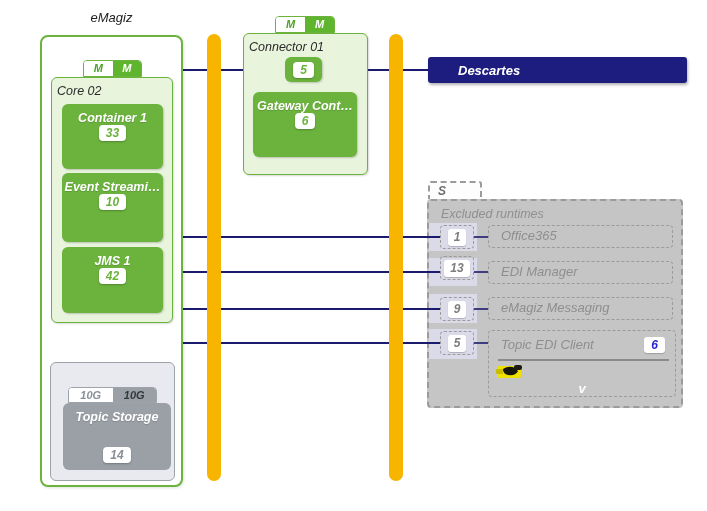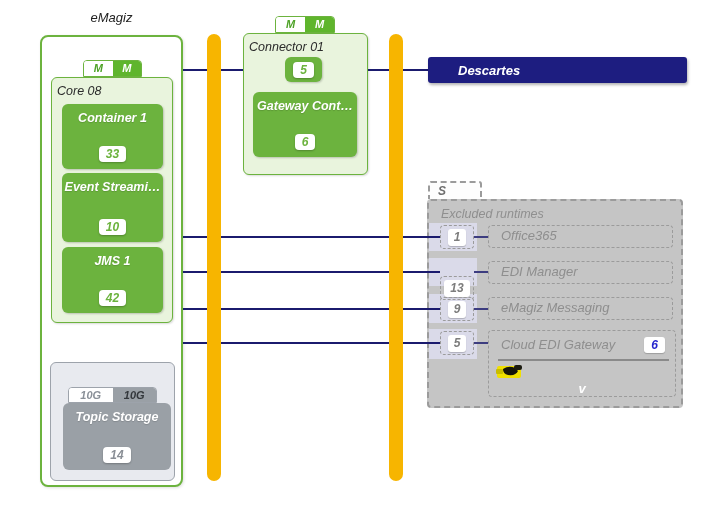--- a/index.html
+++ b/index.html
@@ -12,21 +12,21 @@
   .busbar{width:14px;background:#f7b500;border-radius:7px;z-index:5;}
 
   
   .cloud-box{background:#fff;border:2px solid #6cb33e;border-radius:8px;z-index:2;
     box-shadow:1px 1px 3px rgba(0,0,0,.12);}
   .group-label{font-size:13px;color:#222;text-align:center;z-index:2;}
   .subgroup{background:#e9f4dd;border:1.5px solid #6cb33e;border-radius:6px;z-index:2;
     box-shadow:1px 1px 2px rgba(0,0,0,.15);}
   .subgroup-title{font-size:12.5px;color:#2b2b2b;padding:6px 0 0 5px;}
   .runtime{background:#6cb33e;border-radius:6px;z-index:3;display:flex;flex-direction:column;
-    justify-content:space-between;align-items:center;padding:7px 3px 7px 3px;
+    align-items:center;padding:7px 3px 7px 3px;
     box-shadow:1px 1px 2px rgba(0,0,0,.2);}
   .runtime-title{color:#fff;font-weight:bold;font-size:12.5px;white-space:nowrap;
     text-shadow:0 1px 1px rgba(0,0,0,.15);}
   .count-badge{background:#fff;color:#6cb33e;font-weight:bold;font-size:12px;
     border-radius:4px;padding:1px 7px;box-shadow:0 1px 2px rgba(0,0,0,.25);}
   .tab-pair{display:flex;border:1.5px solid #6cb33e;border-radius:4px 4px 0 0;overflow:hidden;
     z-index:4;background:#fff;}
   .tab-cell{font-size:11px;font-weight:bold;padding:1px 0;text-align:center;flex:1;}
   .tab-green-off{background:#fff;color:#4ea227;}
   .tab-green-on{background:#5fb52d;color:#fff;}
@@ -79,21 +79,21 @@
 
   <div class="abs group-label" style="left:40px;top:10px;width:143px">eMagiz</div>
   <div class="abs cloud-box" style="left:40px;top:35px;width:143px;height:452px"></div>
 
   <div class="abs tab-pair" style="left:83px;top:60px;width:59px;height:17px">
     <div class="tab-cell tab-green-off">M</div>
     <div class="tab-cell tab-green-on">M</div>
   </div>
 
   <div class="abs subgroup" style="left:51px;top:77px;width:122px;height:246px">
-    <div class="subgroup-title">Core 08</div>
+    <div class="subgroup-title">Core 02</div>
   </div>
 
   <div class="abs runtime" style="left:62px;top:104px;width:101px;height:65px">
     <div class="runtime-title">Container 1</div>
     <div class="count-badge">33</div>
   </div>
   <div class="abs runtime" style="left:62px;top:173px;width:101px;height:69px">
     <div class="runtime-title">Event Streami…</div>
     <div class="count-badge">10</div>
   </div>
@@ -144,42 +144,42 @@
   <div class="abs strip" style="left:429px;top:329px;width:48px;height:30px"></div>
 
   <div class="abs dash-box" style="left:440px;top:225px;width:34px;height:24px">
     <span class="dash-badge">1</span>
   </div>
   <div class="abs row-dash" style="left:474px;top:236px;width:14px"></div>
   <div class="abs row-label-box" style="left:488px;top:225px;width:185px;height:23px">
     <span>Office365</span>
   </div>
 
-  <div class="abs dash-box" style="left:440px;top:276px;width:34px;height:24px">
+  <div class="abs dash-box" style="left:440px;top:256px;width:34px;height:24px">
     <span class="dash-badge">13</span>
   </div>
   <div class="abs row-dash" style="left:474px;top:271px;width:14px"></div>
   <div class="abs row-label-box" style="left:488px;top:261px;width:185px;height:23px">
     <span>EDI Manager</span>
   </div>
 
   <div class="abs dash-box" style="left:440px;top:297px;width:34px;height:24px">
     <span class="dash-badge">9</span>
   </div>
   <div class="abs row-dash" style="left:474px;top:308px;width:14px"></div>
   <div class="abs row-label-box" style="left:488px;top:297px;width:185px;height:23px">
     <span>eMagiz Messaging</span>
   </div>
 
   <div class="abs dash-box" style="left:440px;top:331px;width:34px;height:24px">
     <span class="dash-badge">5</span>
   </div>
   <div class="abs row-dash" style="left:474px;top:342px;width:14px"></div>
   <div class="abs row-label-box" style="left:488px;top:330px;width:188px;height:67px;padding:0">
-    <div class="abs" style="left:12px;top:4px;line-height:20px">Cloud EDI Gateway</div>
+    <div class="abs" style="left:12px;top:4px;line-height:20px">Topic EDI Client</div>
     <div class="abs blue-badge" style="right:10px;top:6px">6</div>
     <div class="abs divider" style="left:9px;top:28px;width:171px"></div>
     <div class="abs" style="left:7px;top:32px;width:28px;height:16px">
       <svg width="28" height="16" viewBox="0 0 28 16">
         <rect x="1" y="3" width="24" height="12" rx="2" fill="#f0e000"></rect>
         <rect x="0" y="6" width="7" height="5" rx="1" fill="#c9bd00"></rect>
         <path d="M7 6 Q13 2 19 5 L22 8 Q20 13 12 12 Q7 11 7 6 Z" fill="#151508"></path>
         <rect x="18" y="2" width="8" height="5" rx="2" fill="#1a1a10"></rect>
       </svg>
     </div>

